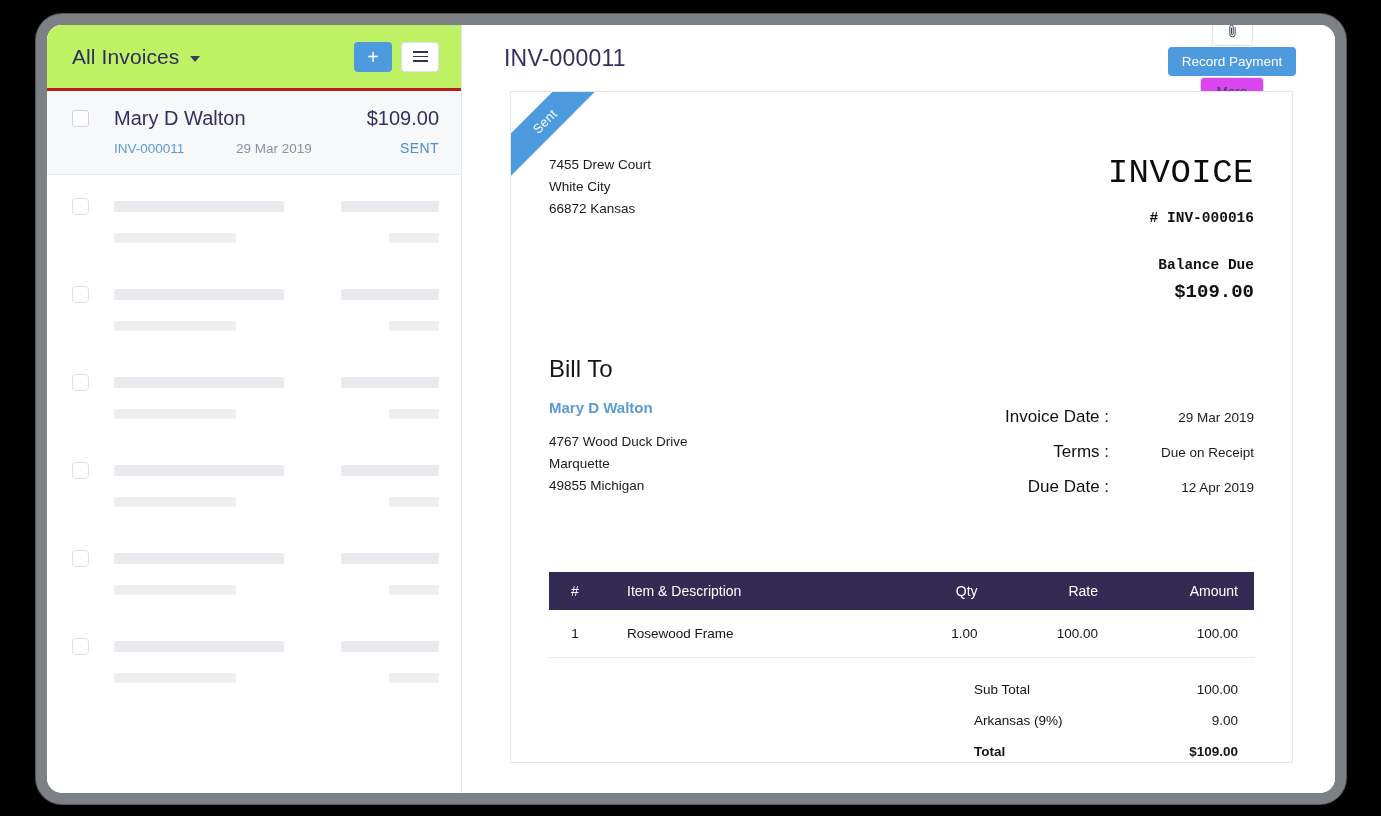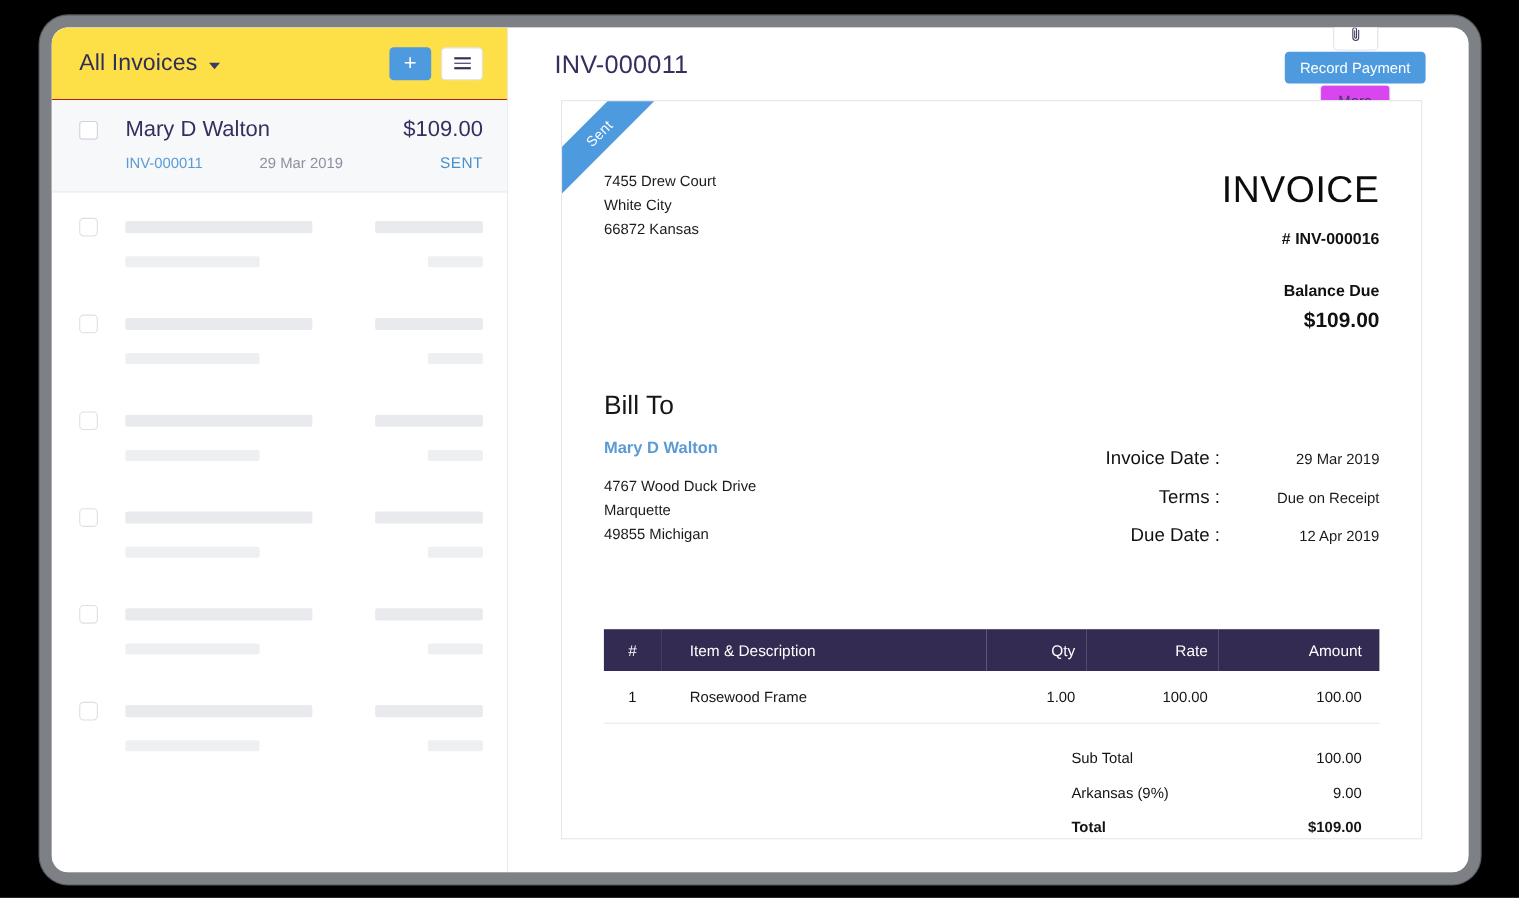--- a/index.html
+++ b/index.html
@@ -44,22 +44,22 @@
     display: flex;
     flex-direction: column;
     flex: 0 0 415px;
   }
   .sidebar-header {
     height: 66px;
     flex: 0 0 66px;
     display: flex;
     align-items: center;
     padding: 0 22px 0 25px;
-    border-bottom: 1px solid #b91c1c;
-    background: #fde047;
+    border-bottom: 3px solid #b91c1c;
+    background: #bef264;
   }
   .sb-title {
     font-size: 21px;
     color: #2f2d5c;
     font-weight: 400;
     letter-spacing: .1px;
   }
   .sb-caret {
     width: 0; height: 0;
     border-left: 5.5px solid transparent;
@@ -217,21 +217,21 @@
   .ribbon span {
     color: #ffffff; font-size: 13px; letter-spacing: .3px;
   }
 
   .doc-top { display: flex; padding-top: 62px; }
   .company { width: 50%; }
   .company-name {
     font-size: 19px; font-weight: bold; color: #111111; margin-bottom: 16px;
   }
   .addr-line { font-size: 13.5px; color: #1b1b1b; line-height: 22px; }
-  .doc-top-right { width: 50%; text-align: right; padding-top: 2px; }
+  .doc-top-right { width: 50%; text-align: right; padding-top: 2px; font-family: Liberation Mono, monospace; }
   .inv-word { font-size: 34px; color: #0c0c0c; font-weight: 300; letter-spacing: .5px; line-height: 1; }
   .inv-number { font-size: 14.5px; font-weight: bold; color: #111; margin-top: 20px; }
   .bal-label { font-size: 14.5px; font-weight: bold; color: #111; margin-top: 31px; }
   .bal-amount { font-size: 19px; font-weight: bold; color: #111; margin-top: 8px; }
 
   .doc-mid { display: flex; margin-top: 52px; }
   .billto { width: 50%; }
   .billto-label { font-size: 24px; color: #161616; font-weight: 400; margin-bottom: 16px; }
   .billto-name { font-size: 15px; color: #5b9bd5; font-weight: bold; margin-bottom: 15px; }
   .meta { width: 50%; padding-top: 52px; }

